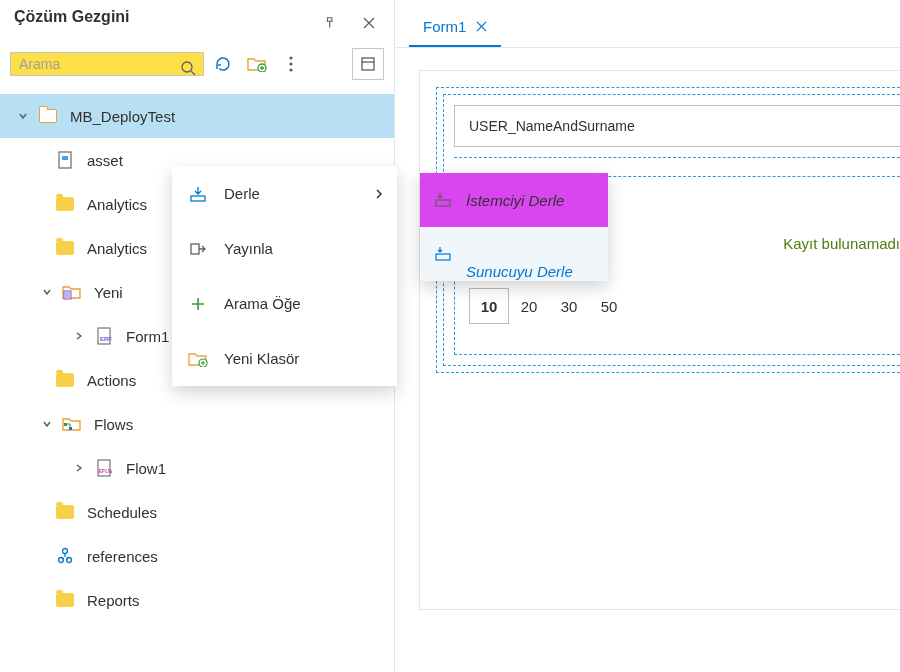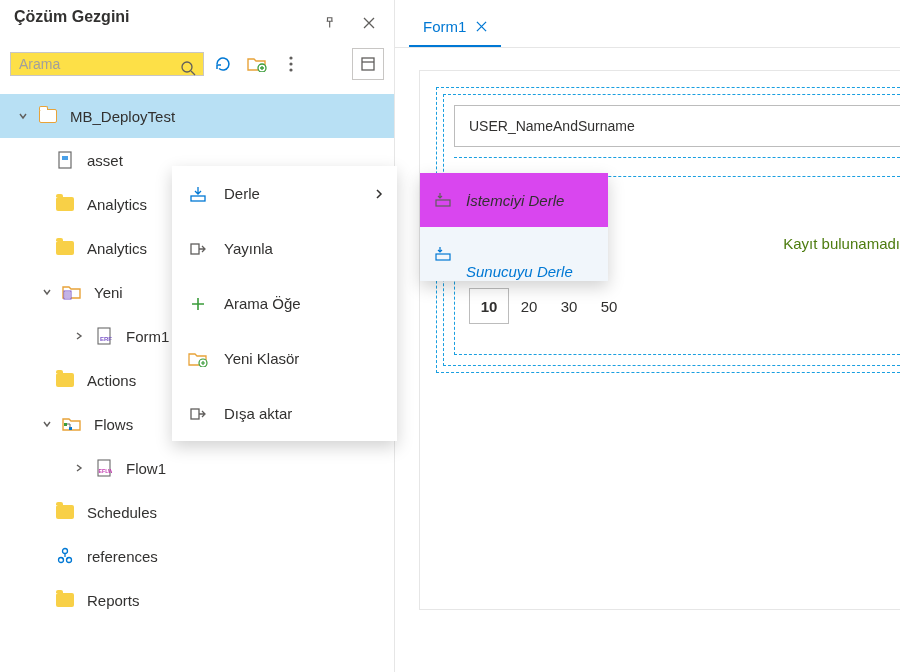--- a/index.html
+++ b/index.html
@@ -325,29 +325,20 @@
   <div class="ctx-item">
     <span class="ctx-item-icon">
         <svg width="20" height="16" viewBox="0 0 20 16" fill="none">
           <path d="M1 3h6l2 2h9v9H1z" stroke="#e8a339" stroke-width="1.3"></path>
           <circle cx="15" cy="12" r="4" fill="#fff" stroke="#3a9c3a" stroke-width="1.2"></circle>
           <path d="M15 10v4M13 12h4" stroke="#3a9c3a" stroke-width="1.2"></path>
         </svg>
       </span>
     <span class="ctx-item-label">Yeni Klasör</span>
   </div>
-  <div class="ctx-item">
-    <span class="ctx-item-icon">
-        <svg width="16" height="16" viewBox="0 0 16 16" fill="none" stroke="#605e5c" stroke-width="1.3">
-          <rect x="1" y="3" width="8" height="10"></rect>
-          <path d="M9 8h5M12 5l3 3-3 3"></path>
-        </svg>
-      </span>
-    <span class="ctx-item-label">Dışa aktar</span>
-  </div>
 </div>
 
 <div class="subctx">
   <div class="subctx-item">
     <span>
         <svg width="18" height="16" viewBox="0 0 18 16" fill="none" stroke="#605e5c" stroke-width="1.2">
           <rect x="2" y="8" width="14" height="6"></rect>
           <path d="M6 1v5M4 4l2 2 2-2"></path>
         </svg>
       </span>

